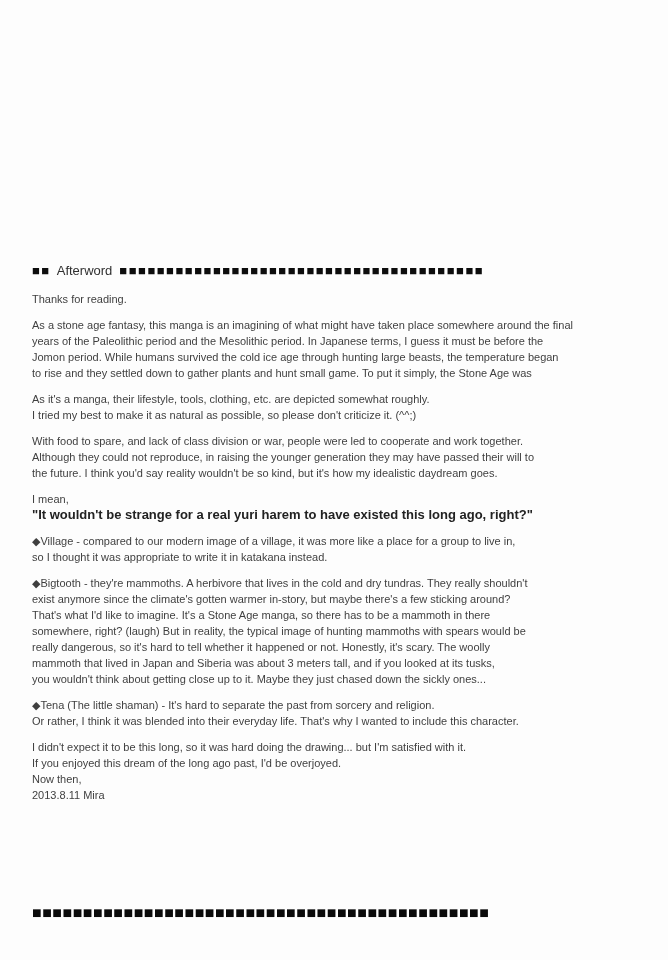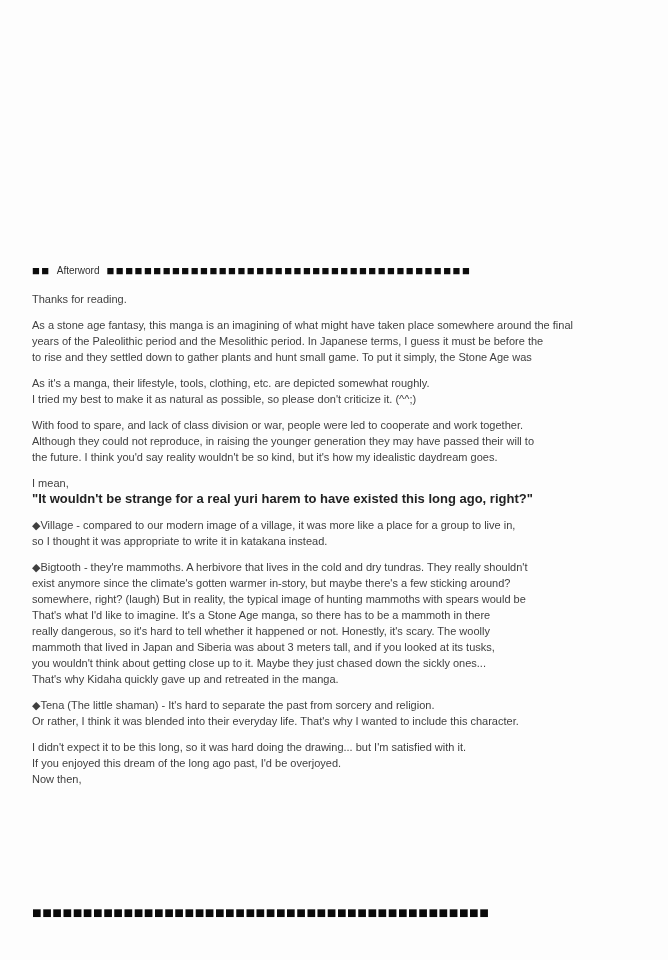--- a/index.html
+++ b/index.html
@@ -28,21 +28,21 @@
     color: #121212;
   }
   .sq {
     font-size: 13px;
     letter-spacing: 1.5px;
     white-space: nowrap;
     line-height: 15px;
     color: #0d0d0d;
   }
   .hdr-label {
-    font-size: 10px;
+    font-size: 13px;
     color: #2f2f2f;
     margin: 0 7px 0 6px;
     white-space: nowrap;
   }
   .hdr-fill {
     flex: 1;
     overflow: hidden;
     height: 16px;
   }
   .para { margin: 0 0 10px 0; }
@@ -81,20 +81,21 @@
       <span class="hdr-fill sq">■■■■■■■■■■■■■■■■■■■■■■■■■■■■■■■■■■■■■■■</span>
     </div>
 
     <div class="para">
       <div class="ln">Thanks for reading.</div>
     </div>
 
     <div class="para">
       <div class="ln">As a stone age fantasy, this manga is an imagining of what might have taken place somewhere around the final</div>
       <div class="ln">years of the Paleolithic period and the Mesolithic period. In Japanese terms, I guess it must be before the</div>
+      <div class="ln">Jomon period. While humans survived the cold ice age through hunting large beasts, the temperature began</div>
       <div class="ln">to rise and they settled down to gather plants and hunt small game. To put it simply, the Stone Age was</div>
     </div>
 
     <div class="para">
       <div class="ln">As it's a manga, their lifestyle, tools, clothing, etc. are depicted somewhat roughly.</div>
       <div class="ln">I tried my best to make it as natural as possible, so please don't criticize it. (^^;)</div>
     </div>
 
     <div class="para">
       <div class="ln">With food to spare, and lack of class division or war, people were led to cooperate and work together.</div>
@@ -108,37 +109,37 @@
     </div>
 
     <div class="para">
       <div class="ln">◆Village - compared to our modern image of a village, it was more like a place for a group to live in,</div>
       <div class="ln">so I thought it was appropriate to write it in katakana instead.</div>
     </div>
 
     <div class="para">
       <div class="ln">◆Bigtooth - they're mammoths. A herbivore that lives in the cold and dry tundras. They really shouldn't</div>
       <div class="ln">exist anymore since the climate's gotten warmer in-story, but maybe there's a few sticking around?</div>
+      <div class="ln">That's what I'd like to imagine. It's a Stone Age manga, so there has to be a mammoth in there</div>
       <div class="ln">somewhere, right? (laugh) But in reality, the typical image of hunting mammoths with spears would be</div>
-      <div class="ln">That's what I'd like to imagine. It's a Stone Age manga, so there has to be a mammoth in there</div>
       <div class="ln">really dangerous, so it's hard to tell whether it happened or not. Honestly, it's scary. The woolly</div>
       <div class="ln">mammoth that lived in Japan and Siberia was about 3 meters tall, and if you looked at its tusks,</div>
       <div class="ln">you wouldn't think about getting close up to it. Maybe they just chased down the sickly ones...</div>
-      <div class="ln">That's why Kidaha quickly gave up and retreated in the manga.</div>
     </div>
 
     <div class="para">
       <div class="ln">◆Tena (The little shaman) - It's hard to separate the past from sorcery and religion.</div>
       <div class="ln">Or rather, I think it was blended into their everyday life. That's why I wanted to include this character.</div>
     </div>
 
 
     <div class="para">
       <div class="ln">I didn't expect it to be this long, so it was hard doing the drawing... but I'm satisfied with it.</div>
       <div class="ln">If you enjoyed this dream of the long ago past, I'd be overjoyed.</div>
       <div class="ln">Now then,</div>
+      <div class="ln">2013.8.11 Mira</div>
     </div>
 
   </div>
 
   <div class="footer-bar">■■■■■■■■■■■■■■■■■■■■■■■■■■■■■■■■■■■■■■■■■■■■■</div>
 
 </div>
 
 </body></html>

